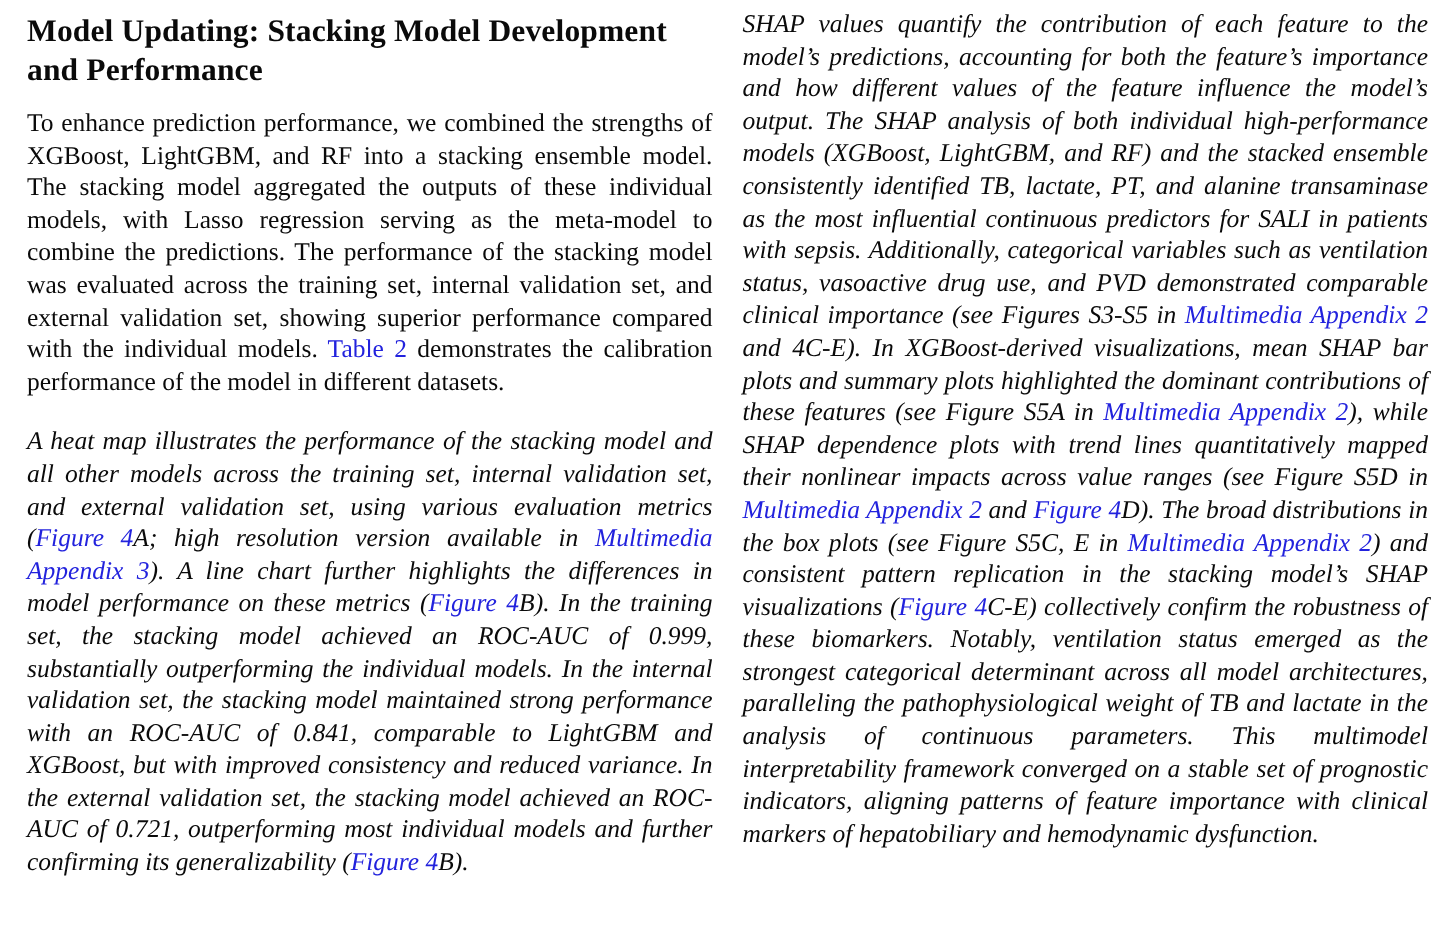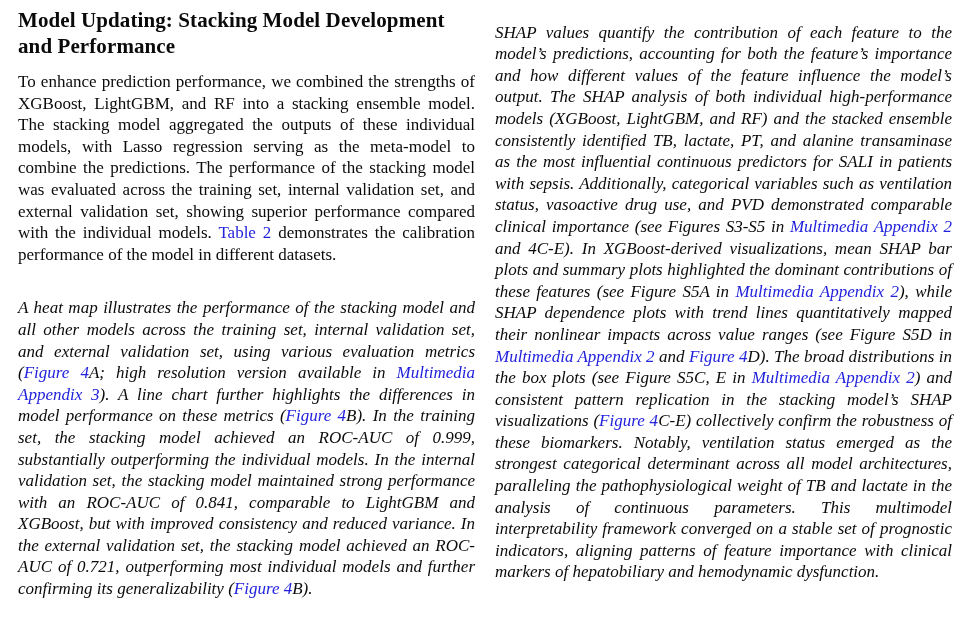--- a/index.html
+++ b/index.html
@@ -16,41 +16,40 @@
   }
   body {
     font-family: "Liberation Serif", "DejaVu Serif", serif;
     color: var(--text-color);
     padding: 5px 10px 0 18px;
   }
   .columns {
     display: flex;
     gap: 20px;
     width: 100%;
-    align-items: center;
   }
   .col {
     flex: 1 1 0;
     min-width: 0;
   }
   h2.section-heading {
     font-size: 21px;
     line-height: 26px;
     font-weight: bold;
     letter-spacing: 0.1px;
     margin: 2px 0 12px 0;
     text-align: left;
   }
   p.para {
     font-size: 17px;
     line-height: 21.6px;
     text-align: justify;
     text-justify: inter-word;
     hyphens: none;
-    margin-bottom: 32px;
+    margin-bottom: 18px;
   }
   p.para:last-child { margin-bottom: 0; font-style: italic; }
   .link {
     color: var(--link-color);
     cursor: pointer;
     text-decoration: none;
   }
 </style>
 </head>
 <body>

